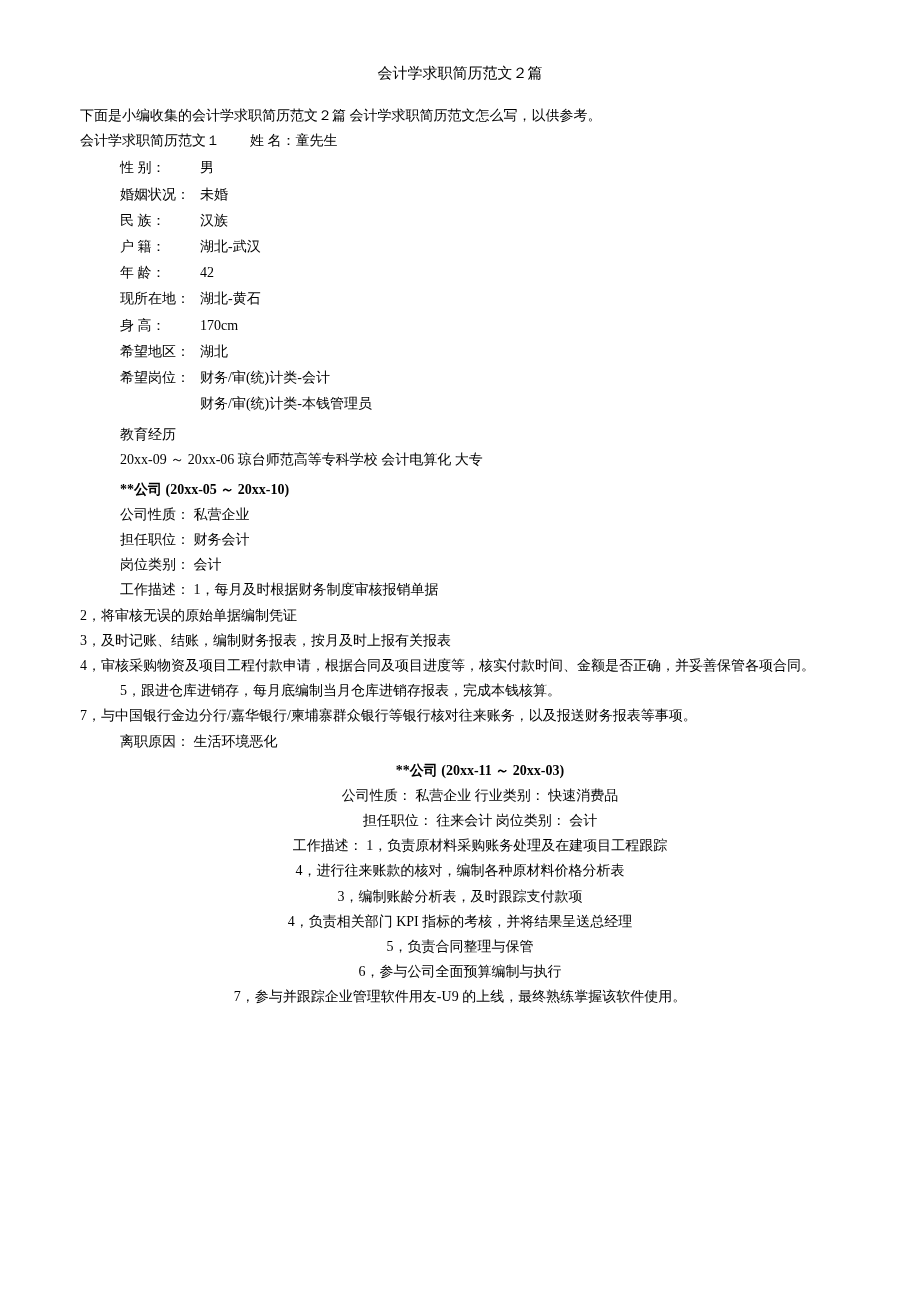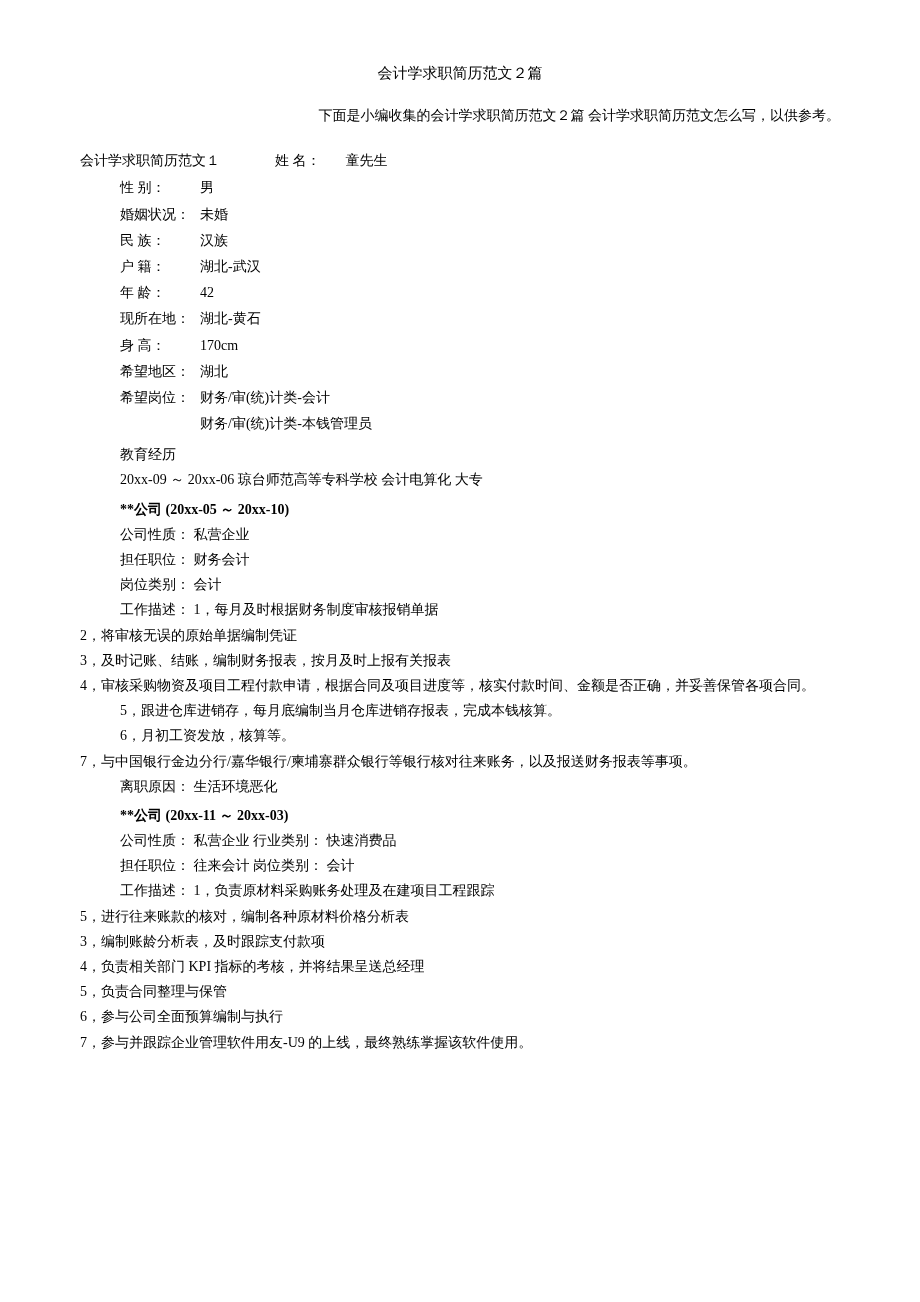--- a/index.html
+++ b/index.html
@@ -17,22 +17,20 @@
       padding: 60px 80px 60px 80px;
       line-height: 1.8;
     }
     .page-title {
       text-align: center;
       font-size: 15px;
       margin-bottom: 16px;
     }
     .intro-line {
       font-size: 14px;
-      margin-bottom: 20px;
-      text-align: right;
     }
     .field-row {
       display: flex;
       margin-left: 40px;
       margin-bottom: 1px;
     }
     .field-label {
       min-width: 80px;
       display: inline-block;
     }
@@ -56,21 +54,21 @@
 <div>
 
   <div class="page-title">
     <span>会计学求职简历范文２篇</span>
   </div>
 
   <div class="intro-line">
     <span>下面是小编收集的会计学求职简历范文２篇  会计学求职简历范文怎么写，以供参考。</span>
   </div>
 
-  <div style="display:flex; align-items:baseline; margin-bottom:2px;gap:25px;">
+  <div style="display:flex; align-items:baseline; margin-bottom:2px;">
     <span style="margin-right: 30px;">会计学求职简历范文１</span>
     <span>姓    名：</span>
     <span>童先生</span>
   </div>
 
   <div class="field-row">
     <span class="field-label">性      别：</span>
     <span class="field-value">男</span>
   </div>
   <div class="field-row">
@@ -144,50 +142,47 @@
     </div>
     <div>
       <span>3，及时记账、结账，编制财务报表，按月及时上报有关报表</span>
     </div>
     <div>
       <span>4，审核采购物资及项目工程付款申请，根据合同及项目进度等，核实付款时间、金额是否正确，并妥善保管各项合同。</span>
     </div>
     <div style="margin-left:40px;">
       <span>5，跟进仓库进销存，每月底编制当月仓库进销存报表，完成本钱核算。</span>
     </div>
-    <div style="margin-left:40px;">
-      <span>6，月初工资发放，核算等。</span>
-    </div>
     <div>
       <span>7，与中国银行金边分行/嘉华银行/柬埔寨群众银行等银行核对往来账务，以及报送财务报表等事项。</span>
     </div>
     <div class="company-section">
       <span>离职原因：</span>
       <span>生活环境恶化</span>
     </div>
   </div>
 
-  <div style="margin-top:4px;">
+  <div style="margin-top:4px;text-align:center;">
     <div class="company-header">
       <span>**公司 (20xx-11 ～ 20xx-03)</span>
     </div>
     <div class="company-section">
       <span>公司性质：</span>
       <span>私营企业  行业类别：   快速消费品</span>
     </div>
     <div class="company-section">
       <span>担任职位：</span>
       <span>往来会计  岗位类别：   会计</span>
     </div>
     <div class="company-section">
       <span>工作描述：</span>
       <span>1，负责原材料采购账务处理及在建项目工程跟踪</span>
     </div>
     <div>
-      <span>5，进行往来账款的核对，编制各种原材料价格分析表</span>
+      <span>4，进行往来账款的核对，编制各种原材料价格分析表</span>
     </div>
     <div>
       <span>3，编制账龄分析表，及时跟踪支付款项</span>
     </div>
     <div>
       <span>4，负责相关部门 KPI 指标的考核，并将结果呈送总经理</span>
     </div>
     <div>
       <span>5，负责合同整理与保管</span>
     </div>

